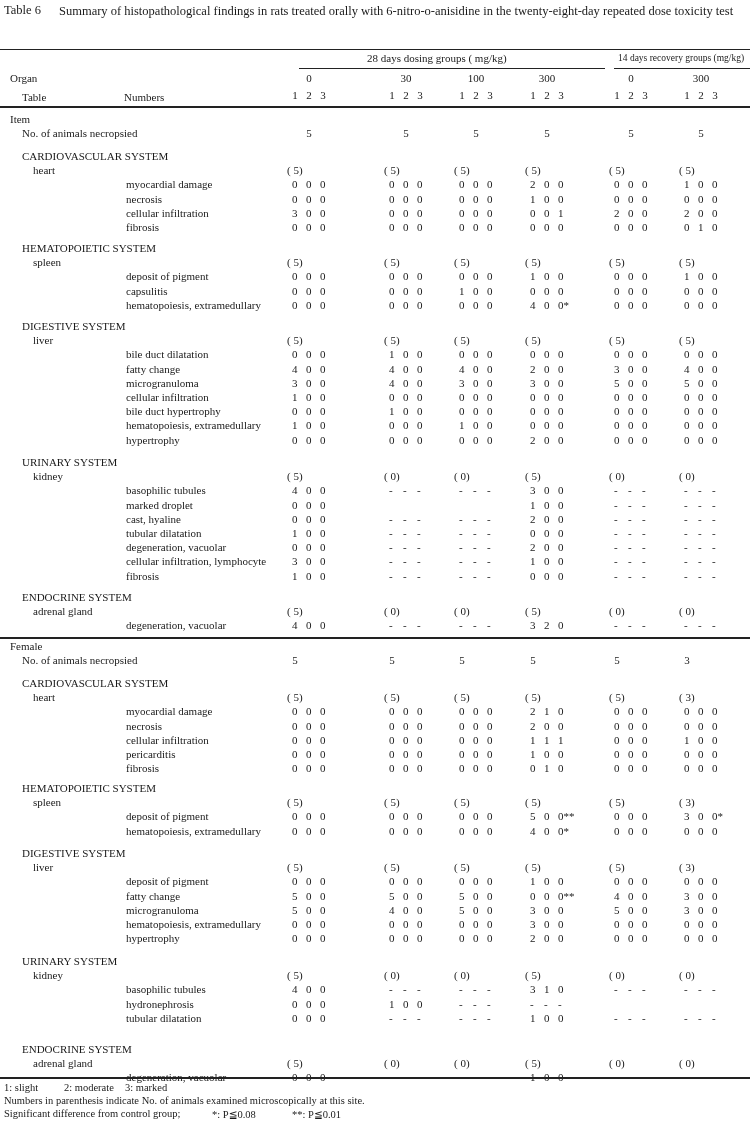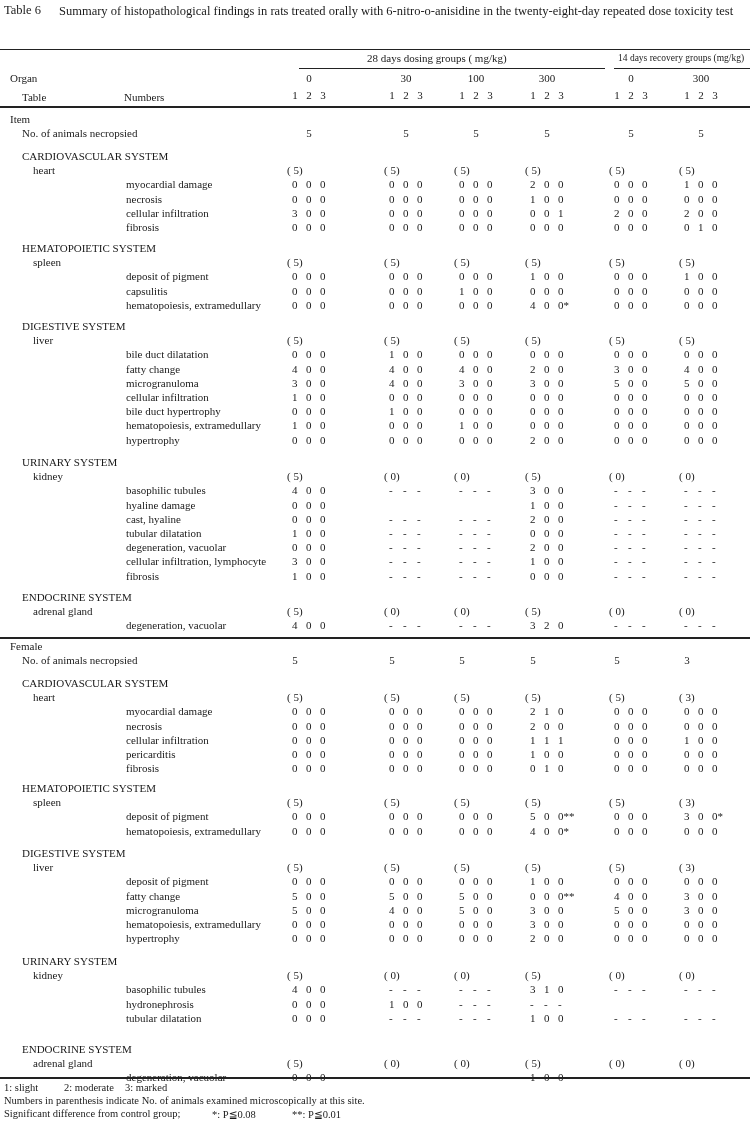--- a/index.html
+++ b/index.html
@@ -410,21 +410,21 @@
       <div class="cell" style="left:544px;top:0;">0</div>
       <div class="cell" style="left:558px;top:0;">0</div>
       <div class="cell" style="left:614px;top:0;">-</div>
       <div class="cell" style="left:628px;top:0;">-</div>
       <div class="cell" style="left:642px;top:0;">-</div>
       <div class="cell" style="left:684px;top:0;">-</div>
       <div class="cell" style="left:698px;top:0;">-</div>
       <div class="cell" style="left:712px;top:0;">-</div>
     </div>
     <div class="row" style="top:498.59999999999997px;">
-      <div class="lbl" style="left:126px;top:0;">hyaline damage</div>
+      <div class="lbl" style="left:126px;top:0;">marked droplet</div>
       <div class="cell" style="left:292px;top:0;">0</div>
       <div class="cell" style="left:306px;top:0;">0</div>
       <div class="cell" style="left:320px;top:0;">0</div>
       <div class="cell" style="left:389px;top:0;"></div>
       <div class="cell" style="left:403px;top:0;"></div>
       <div class="cell" style="left:417px;top:0;"></div>
       <div class="cell" style="left:459px;top:0;"></div>
       <div class="cell" style="left:473px;top:0;"></div>
       <div class="cell" style="left:487px;top:0;"></div>
       <div class="cell" style="left:530px;top:0;">1</div>

